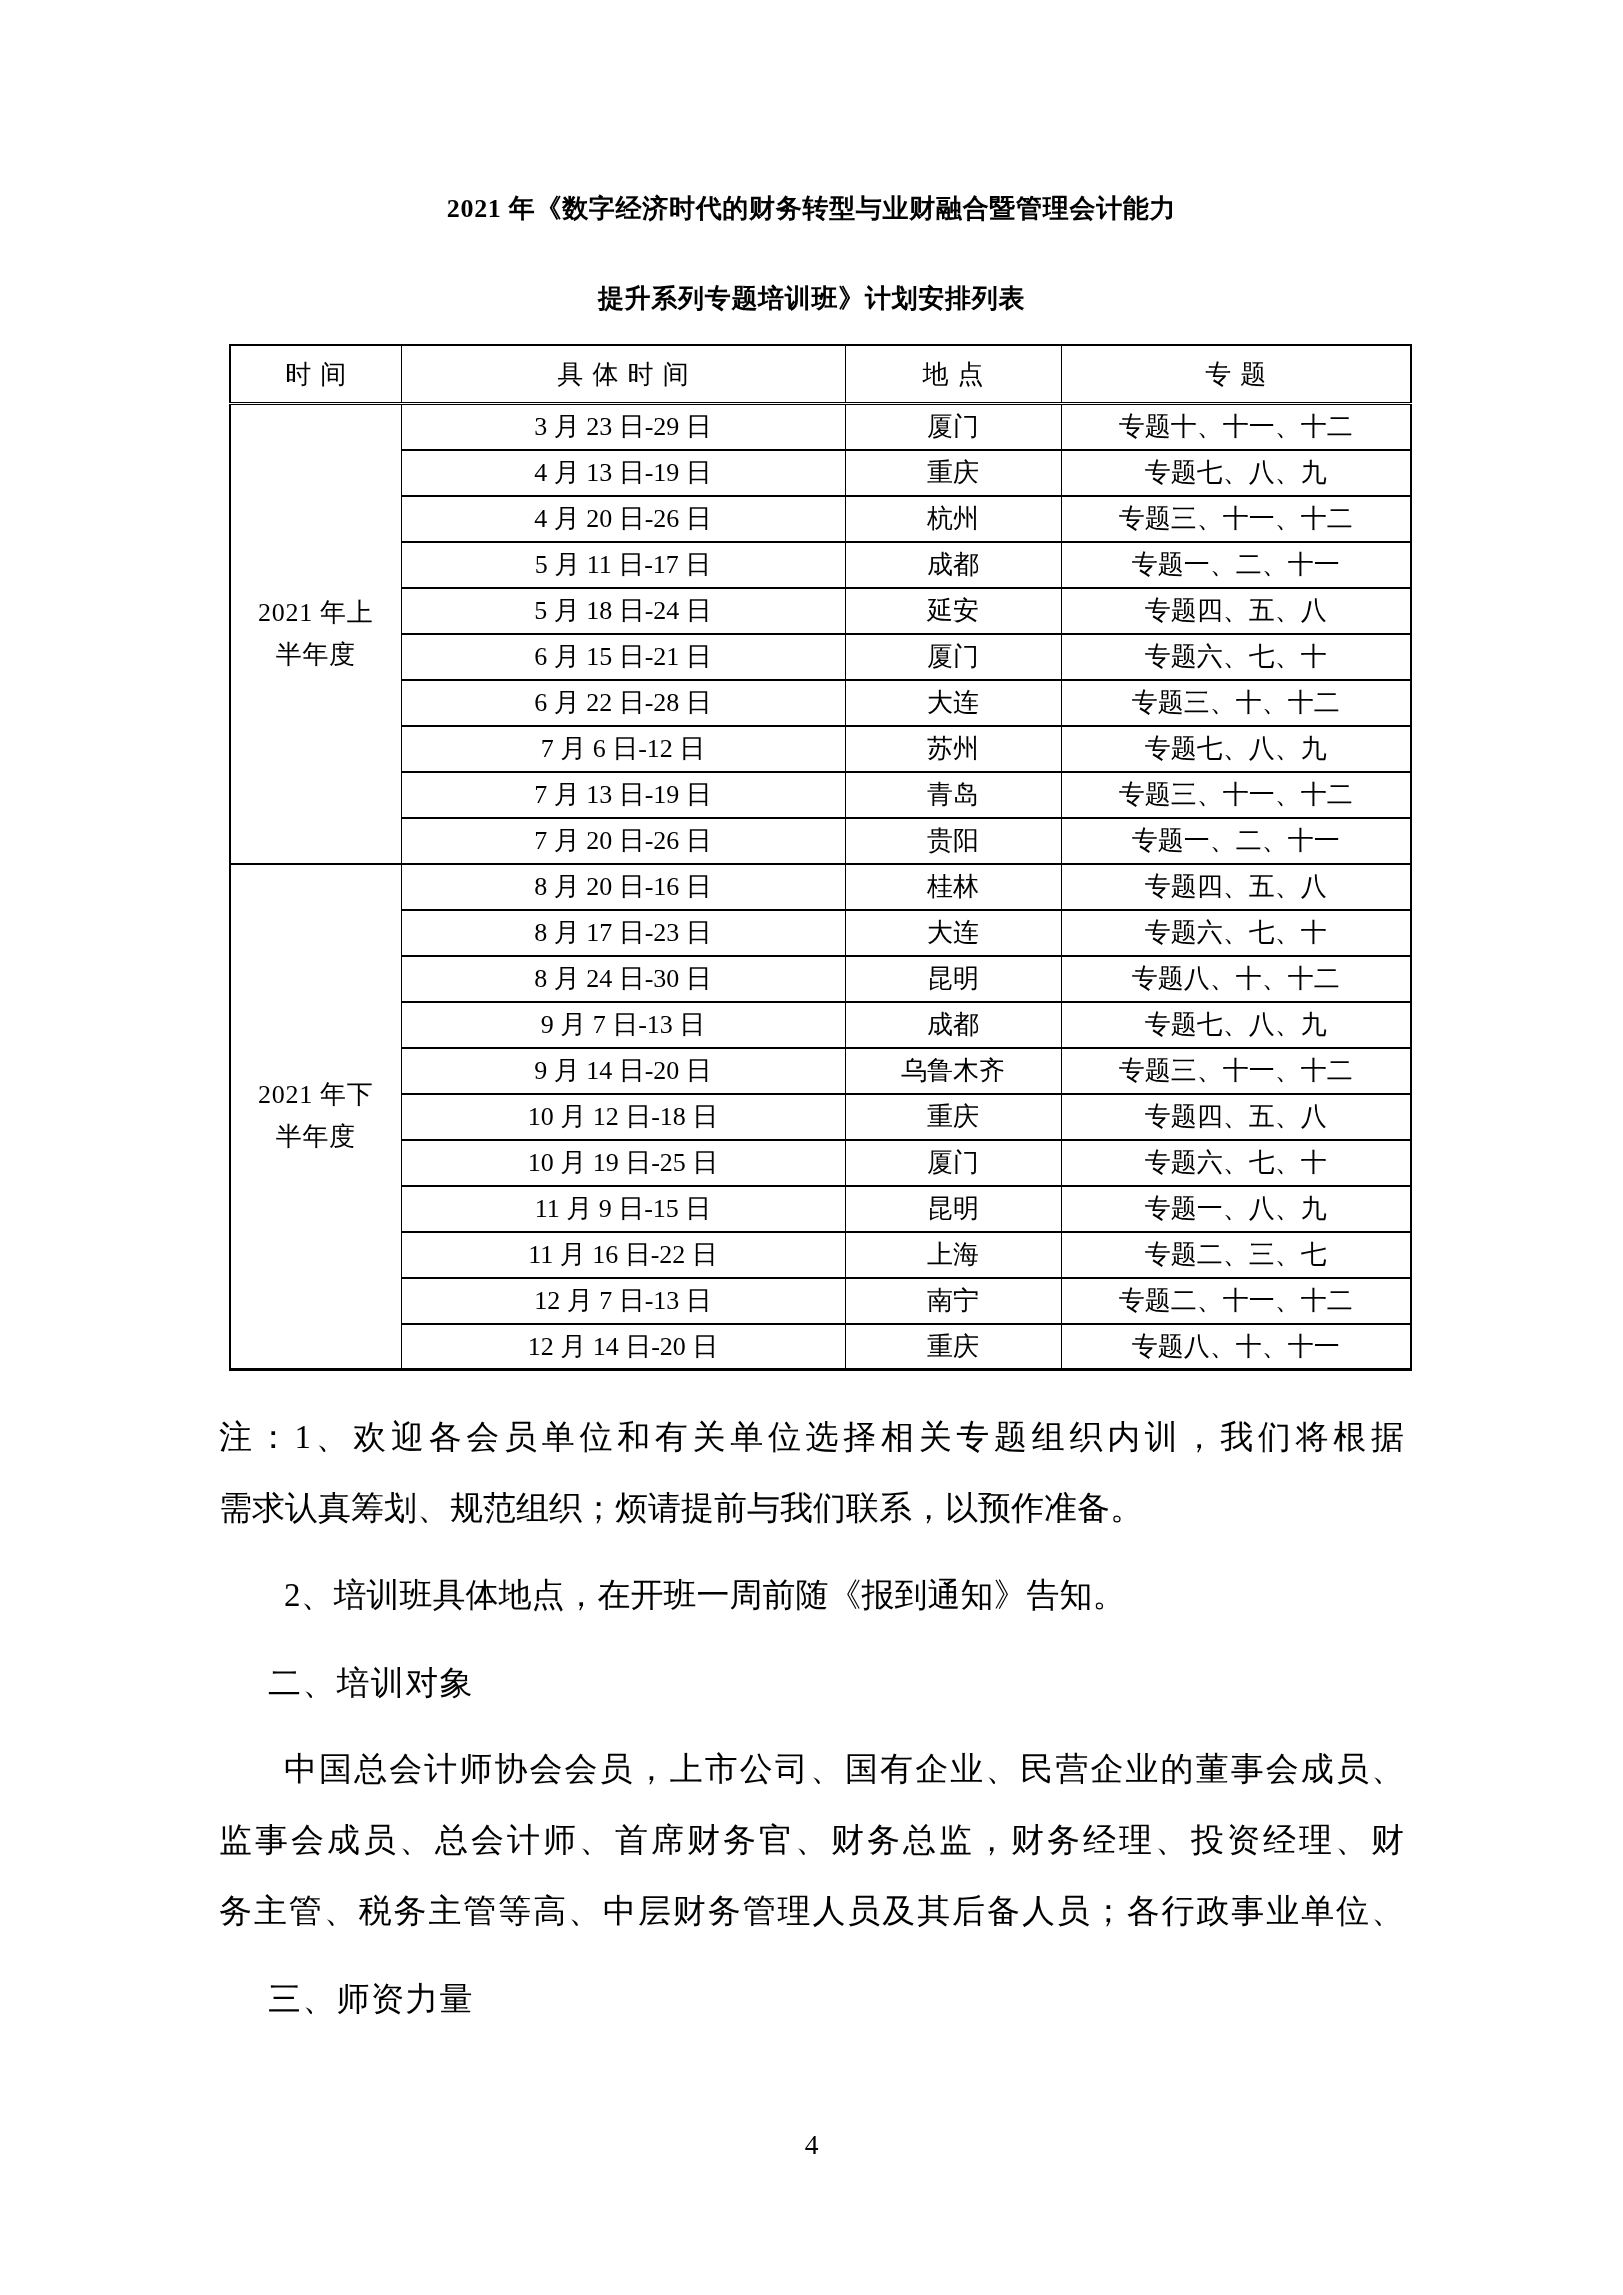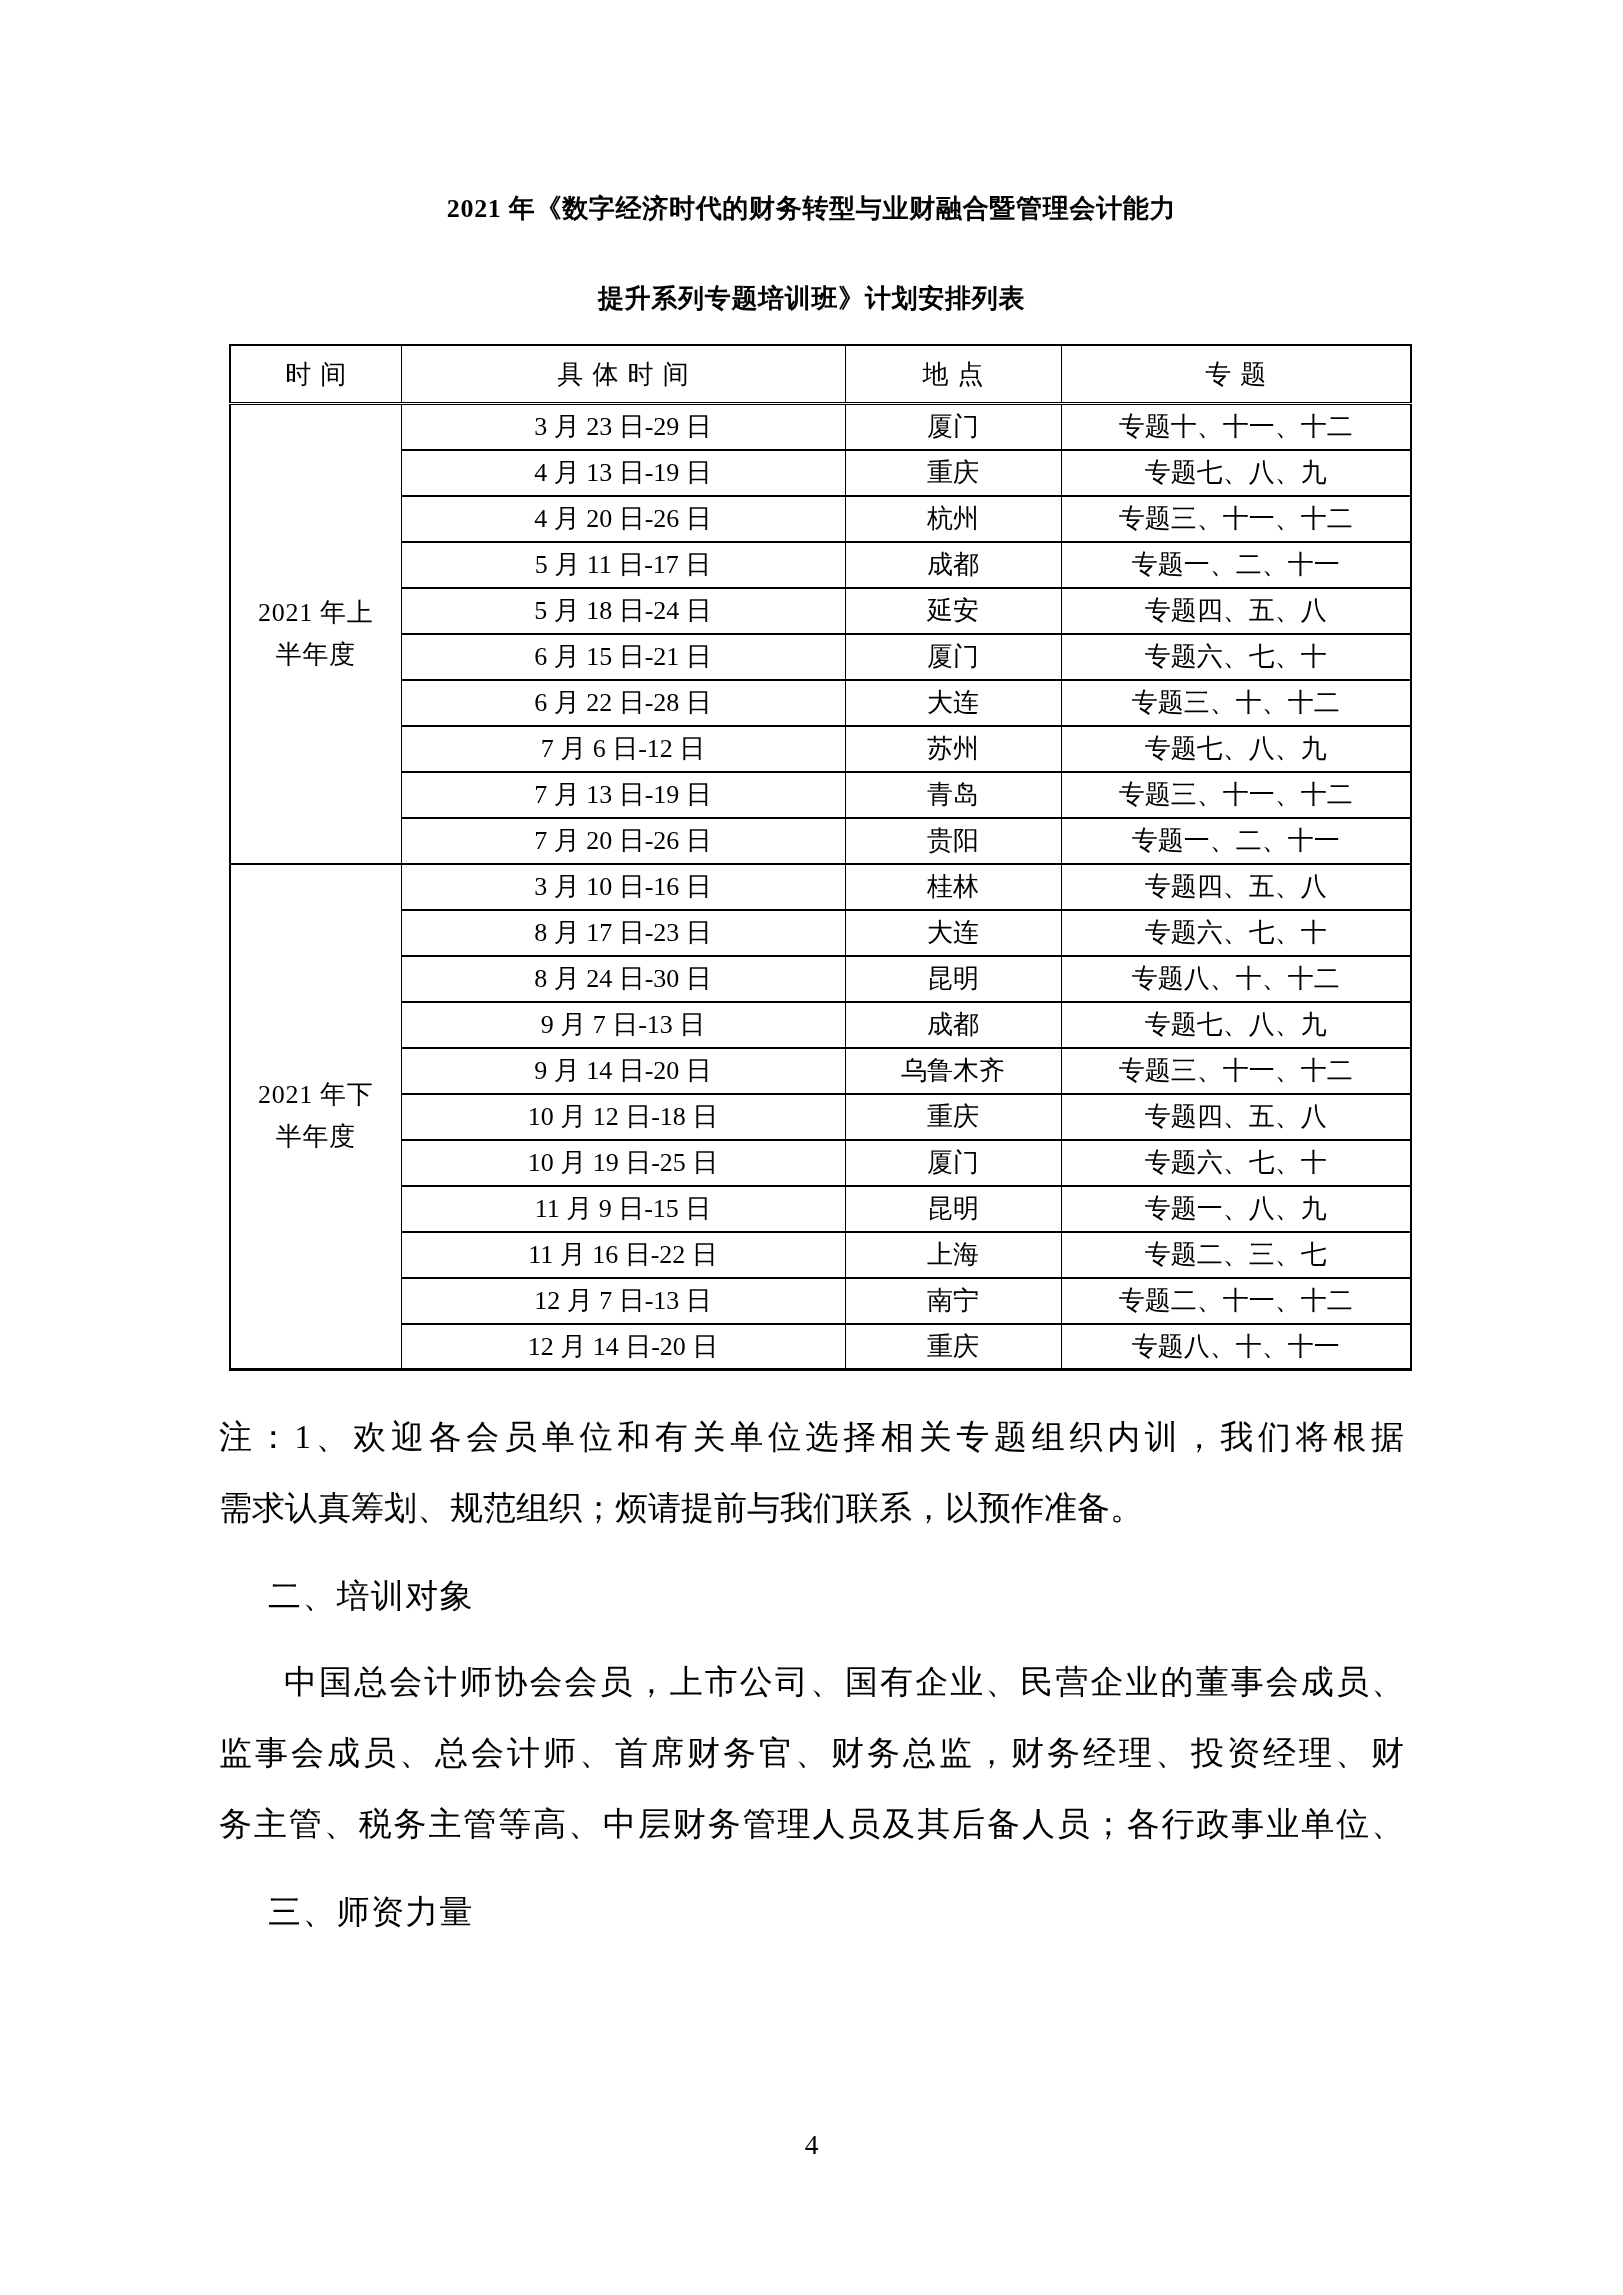--- a/index.html
+++ b/index.html
@@ -186,21 +186,21 @@
       <tr>
         <td>7 月 20 日-26 日</td>
         <td>贵阳</td>
         <td>专题一、二、十一</td>
       </tr>
       <tr>
         <td class="group-cell" rowspan="11">
           <div>2021 年下</div>
           <div>半年度</div>
         </td>
-        <td>3 月 10 日-16 日</td>
+        <td>8 月 20 日-16 日</td>
         <td>桂林</td>
         <td>专题四、五、八</td>
       </tr>
       <tr>
         <td>8 月 17 日-23 日</td>
         <td>大连</td>
         <td>专题六、七、十</td>
       </tr>
       <tr>
         <td>8 月 24 日-30 日</td>
@@ -250,20 +250,23 @@
     </tbody>
   </table>
 
   <div class="content">
 
     <p class="para note-block">
       <span class="tline" style="display:block">注：1、欢迎各会员单位和有关单位选择相关专题组织内训，我们将根据</span>
       <span class="tline lastline" style="display:block">需求认真筹划、规范组织；烦请提前与我们联系，以预作准备。</span>
     </p>
 
+    <p class="para">
+      <span class="tline lastline indent2" style="display:block">2、培训班具体地点，在开班一周前随《报到通知》告知。</span>
+    </p>
 
     <h2 class="heading">二、培训对象</h2>
 
     <p class="para">
       <span class="tline indent2" style="display:block">中国总会计师协会会员，上市公司、国有企业、民营企业的董事会成员、</span>
       <span class="tline" style="display:block">监事会成员、总会计师、首席财务官、财务总监，财务经理、投资经理、财</span>
       <span class="tline" style="display:block">务主管、税务主管等高、中层财务管理人员及其后备人员；各行政事业单位、</span>
     </p>
 
     <h2 class="heading">三、师资力量</h2>

